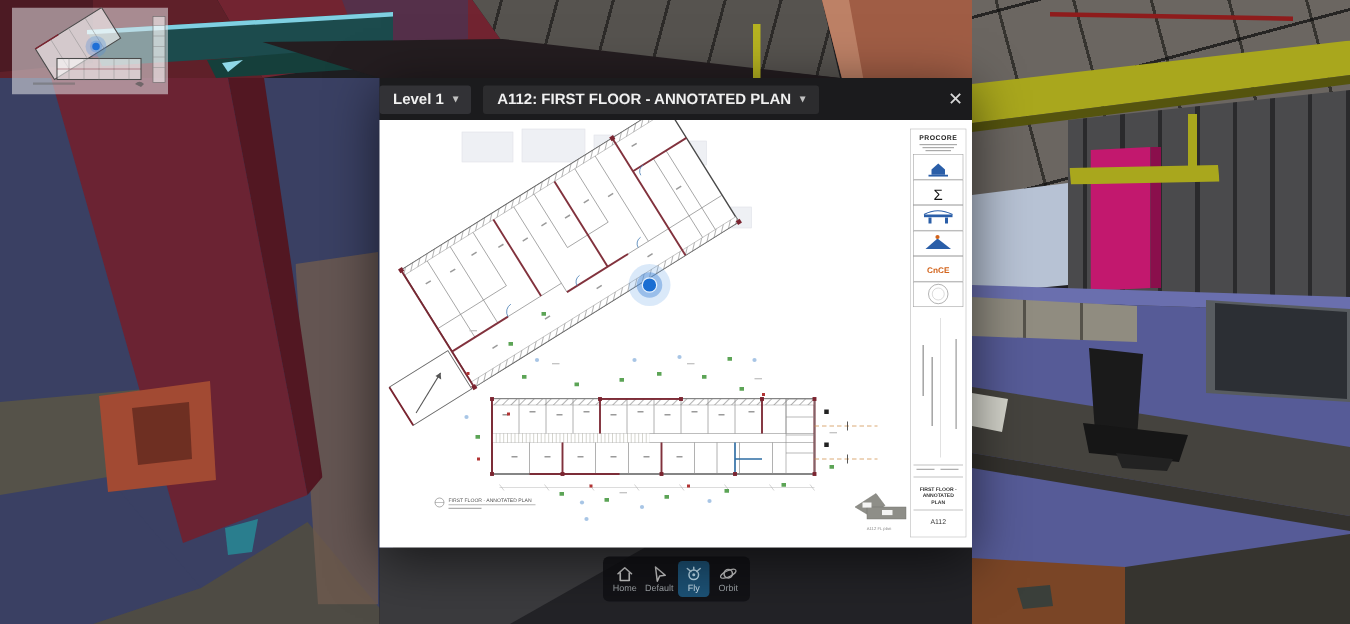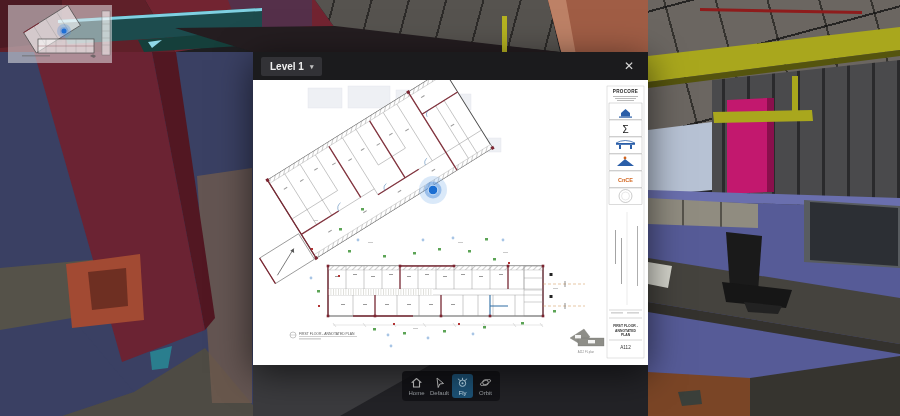--- a/index.html
+++ b/index.html
@@ -4,21 +4,21 @@
 <style>
   html,body{margin:0;padding:0;background:#111;}
   .stage{position:relative;width:900px;height:416px;background:#1e1e21;overflow:hidden;
          font-family:"Liberation Sans",sans-serif;}
   .sp{position:absolute;inset:0;}
   
   .minimap{position:absolute;left:8px;top:5px;width:104px;height:58px;z-index:5;cursor:pointer;}
   
   .modal{position:absolute;left:253px;top:52px;width:395px;height:313px;z-index:10;
          box-shadow:0 8px 34px rgba(0,0,0,.6);}
-  .modal-header{height:28px;background:#1b1b1d;display:flex;align-items:center;padding:0 8px;gap:8px;}
+  .modal-header{height:28px;background:#1b1b1d;display:flex;align-items:center;padding:0 0;gap:8px;}
   .hdr-btn{display:flex;align-items:center;gap:6px;background:#323236;border:none;border-radius:2px;
            color:#f0f0f0;font-size:10px;font-weight:bold;padding:4px 9px;cursor:pointer;
            font-family:"Liberation Sans",sans-serif;white-space:nowrap;}
   .hdr-btn .caret{font-size:7px;color:#c2c2c2;line-height:1;}
   .close-btn{margin-left:auto;background:none;border:none;color:#d8d8d8;font-size:12px;cursor:pointer;
              padding:2px 6px;font-family:"Liberation Sans",sans-serif;}
   .sheet{position:relative;height:285px;background:#ffffff;}
   .sheet svg{display:block;}
   
   .toolbar{position:absolute;left:402px;top:371px;z-index:6;display:flex;gap:2px;align-items:flex-end;
@@ -108,20 +108,24 @@
       <path d="M82,51 q3,-3 6,0 l-2,2 z" fill="#555" opacity="0.7"></path>
     </svg>
   </div>
 
   <div class="modal">
     <div class="modal-header">
       <button class="hdr-btn">
         <span>Level 1</span>
         <span class="caret">▾</span>
       </button>
+      <button class="hdr-btn" style="background:#2c2c2e;">
+        <span>A112: FIRST FLOOR - ANNOTATED PLAN</span>
+        <span class="caret">▾</span>
+      </button>
       <button class="close-btn">✕</button>
     </div>
 
     <div class="sheet">
       <svg viewBox="0 0 395 285" width="395" height="285" font-family="Liberation Sans, sans-serif">
         <defs>
           <pattern id="h1" width="4" height="4" patternUnits="userSpaceOnUse" patternTransform="rotate(45)">
             <rect width="4" height="4" fill="#ffffff"></rect>
               <line x1="0" y1="0" x2="0" y2="4" stroke="#9a9a9a" stroke-width="1"></line>
           </pattern>

